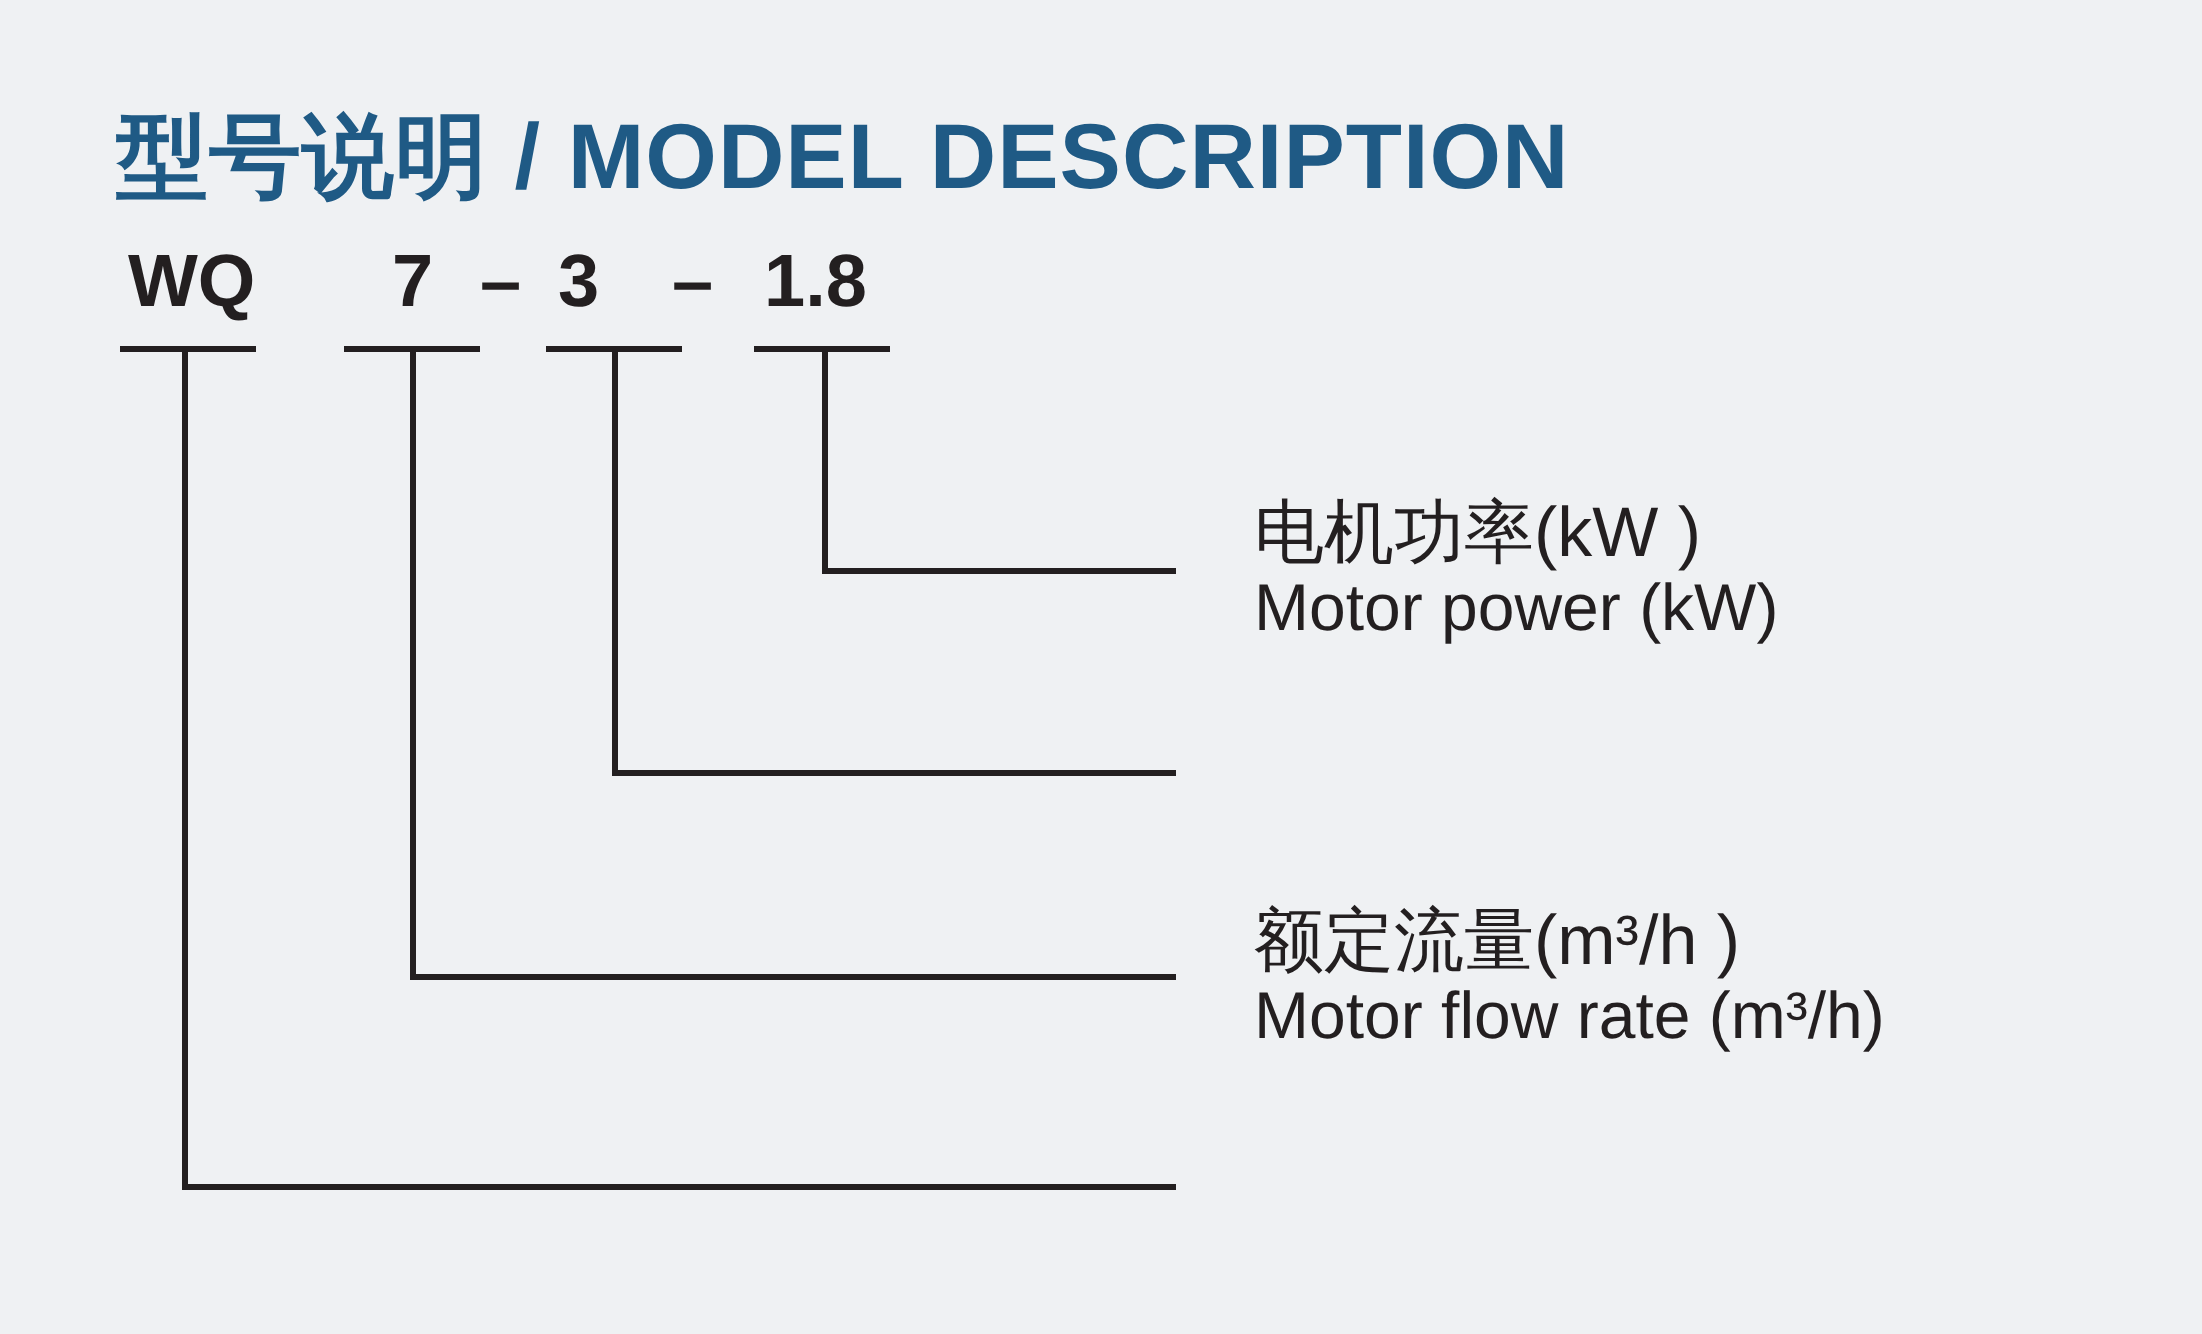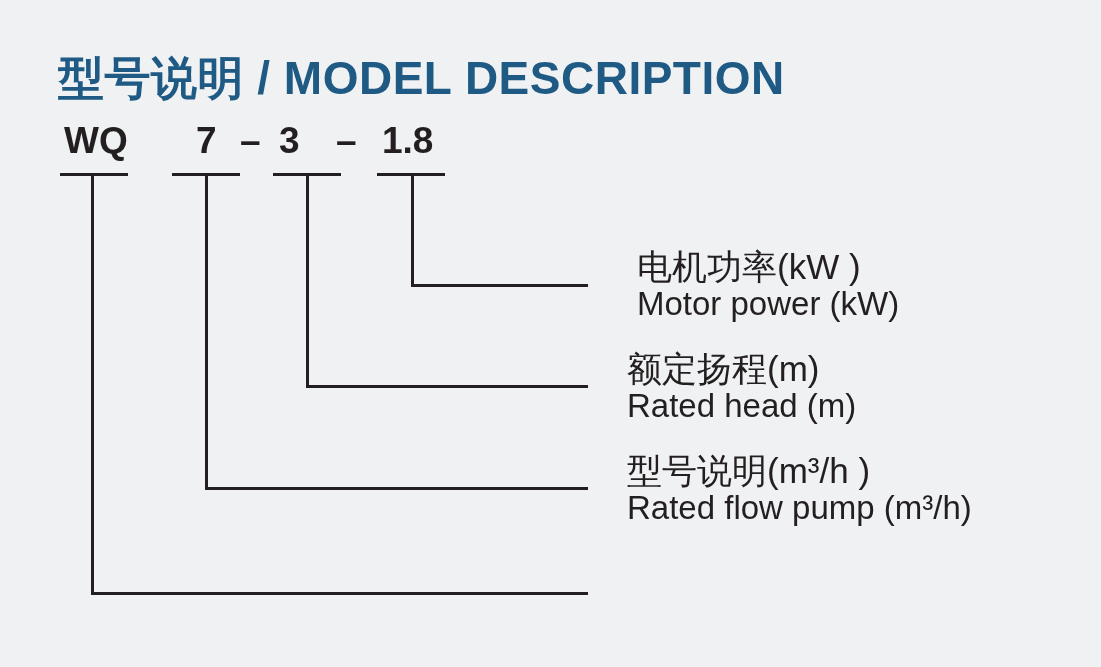--- a/index.html
+++ b/index.html
@@ -66,21 +66,21 @@
   .l-pump  { left: 91px;  top: 176px; width: 497px; height: 419px; }
 
   
   .anno {
     position: absolute;
     left: 627px;
     white-space: nowrap;
   }
   .anno .zh { font-size: 35px; line-height: 40px; }
   .anno .en { font-size: 33px; line-height: 34px; }
-  .a-power { top: 247px; margin-left: 10px; }
+  .a-power { top: 247px; }
   .a-head  { top: 349px; }
   .a-flow  { top: 451px; }
   .a-pump  { top: 554px; }
 </style>
 </head>
 <body>
 
 <div class="canvas">
 
   <div class="page-title">型号说明 / MODEL DESCRIPTION</div>
@@ -100,26 +100,22 @@
   <div class="leader l-power"></div>
   <div class="leader l-head"></div>
   <div class="leader l-flow"></div>
   <div class="leader l-pump"></div>
 
   <div class="anno a-power">
     <div class="zh">电机功率(kW )</div>
     <div class="en">Motor power (kW)</div>
   </div>
 
-  <div class="anno a-head">
-    <div class="zh">额定扬程(m)</div>
-    <div class="en">Rated head (m)</div>
-  </div>
 
   <div class="anno a-flow">
-    <div class="zh">型号说明(m³/h )</div>
-    <div class="en">Rated flow pump (m³/h)</div>
+    <div class="zh">额定流量(m³/h )</div>
+    <div class="en">Motor flow rate (m³/h)</div>
   </div>
 
   <div class="anno a-pump">
   </div>
 
 </div>
 
 </body></html>

